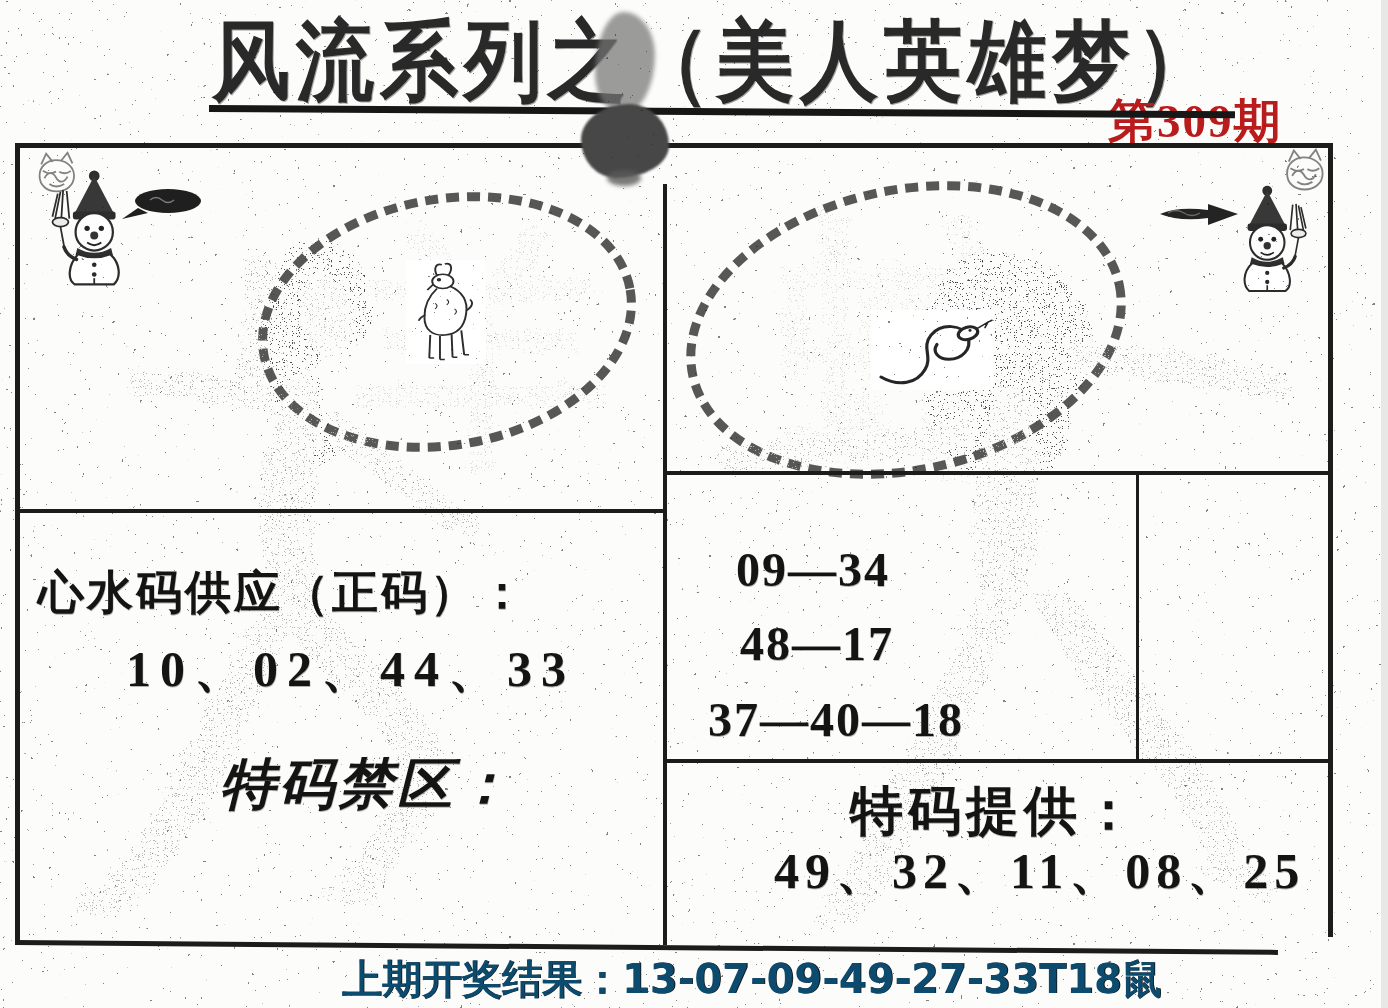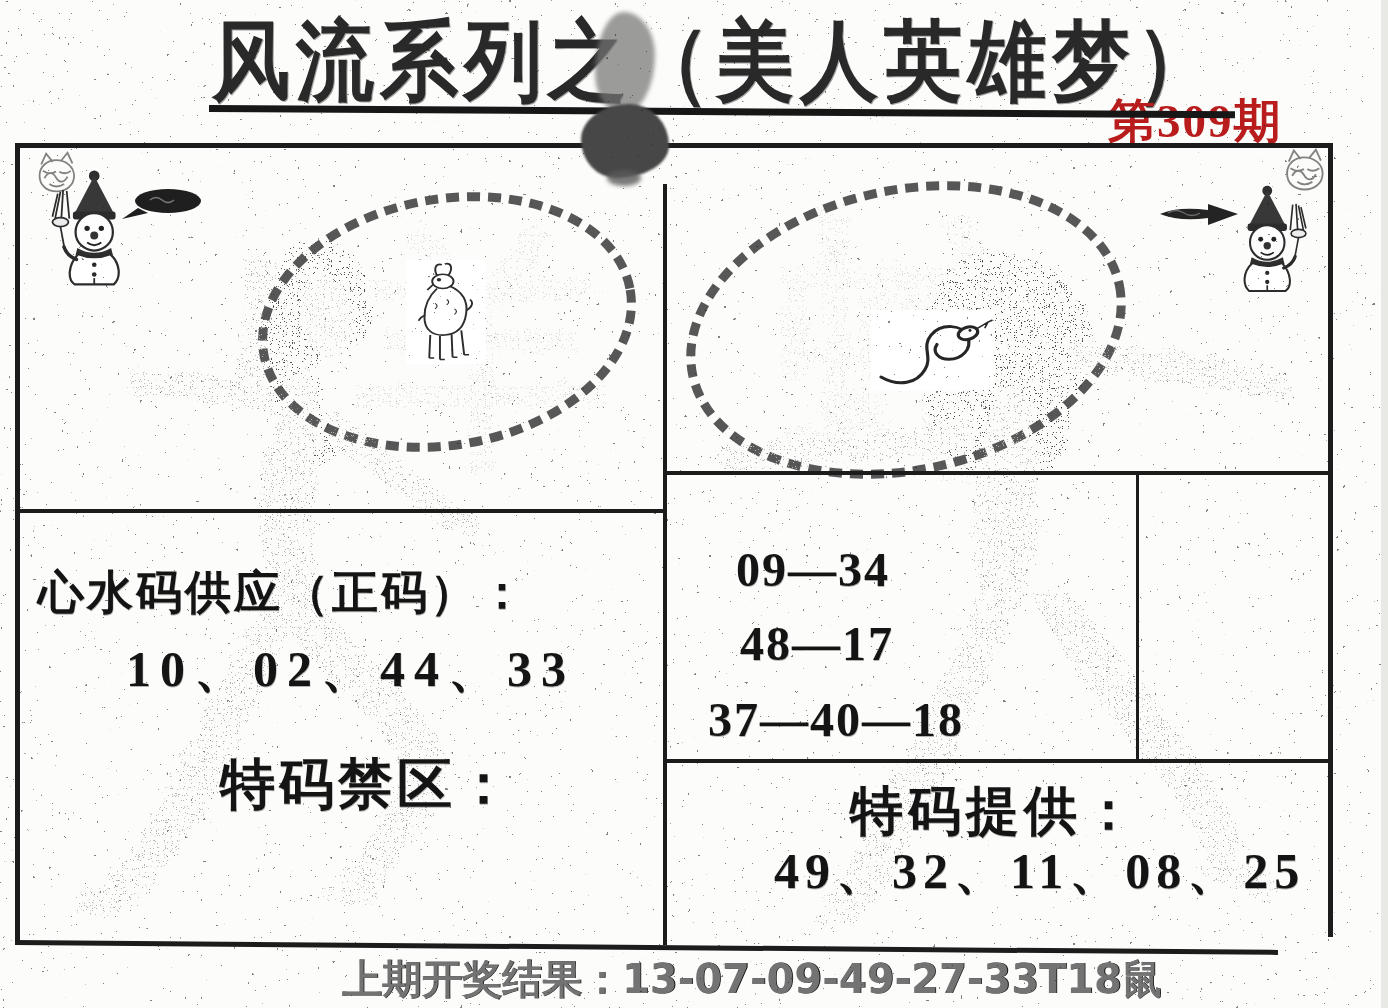--- a/index.html
+++ b/index.html
@@ -43,33 +43,33 @@
   .panel-left{left:15px; width:651px;}
   .panel-right{left:666px; width:667px;}
   .scene{position:absolute; left:0; top:0; width:100%; height:100%;}
 
   
   .ptxt{position:absolute; white-space:nowrap; z-index:8;
     font-family:"Liberation Serif","DejaVu Serif",serif; color:#141414;
     text-shadow:.6px .6px 0 rgba(45,45,45,.35);}
   .l-head1 {left:38px;  top:562px; font-size:46px; font-weight:700; letter-spacing:3px;}
   .l-nums  {left:126px; top:636px; font-size:50px; font-weight:700; letter-spacing:9px;}
-  .l-head2 {left:220px; top:748px; font-size:55px; font-weight:700; letter-spacing:4px;}
+  .l-head2 {left:220px; top:748px; font-size:55px; font-weight:700; letter-spacing:4px;font-style:italic;}
   .l-anim  {left:170px; top:824px; font-size:49px; font-weight:700; word-spacing:52px;}
   .r-head1 {left:803px; top:486px; font-size:49px; font-weight:700; letter-spacing:8px;}
   .r-cell  {font-size:48px; font-weight:700; letter-spacing:2px;}
   .r1l{left:736px;  top:542px;} .r1r{left:970px;  top:542px;}
   .r2l{left:740px;  top:616px;} .r2r{left:972px;  top:616px;}
   .r3l{left:708px;  top:692px;} .r3r{left:1004px; top:692px;}
   .r-head2 {left:850px; top:766px; font-size:53px; font-weight:700; letter-spacing:5px;margin-top:10px;}
   .r-nums  {left:774px; top:838px; font-size:50px; font-weight:700; letter-spacing:6px;}
 
   .footer{
     position:absolute; left:342px; top:952px; font-size:40px; font-weight:700;
-    font-family:"DejaVu Sans","Liberation Sans",sans-serif; color:#737373;
+    font-family:"DejaVu Sans","Liberation Sans",sans-serif; color:#0c4a6e;
     letter-spacing:0; z-index:9; white-space:nowrap;
     text-shadow:.8px 0 0 #111;
   }
 
   .mascot{position:absolute; z-index:12;}
   .noise{position:absolute; left:0; top:0; z-index:50; pointer-events:none;}
 </style>
 </head>
 <body>
 

